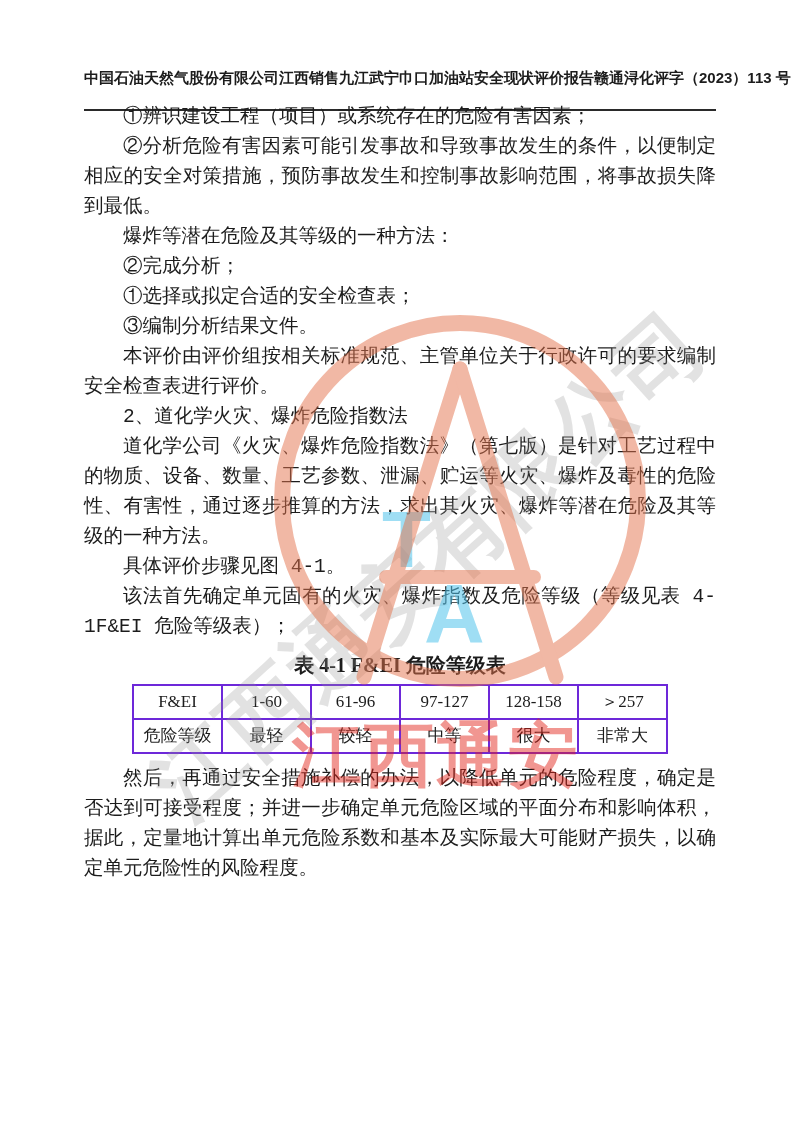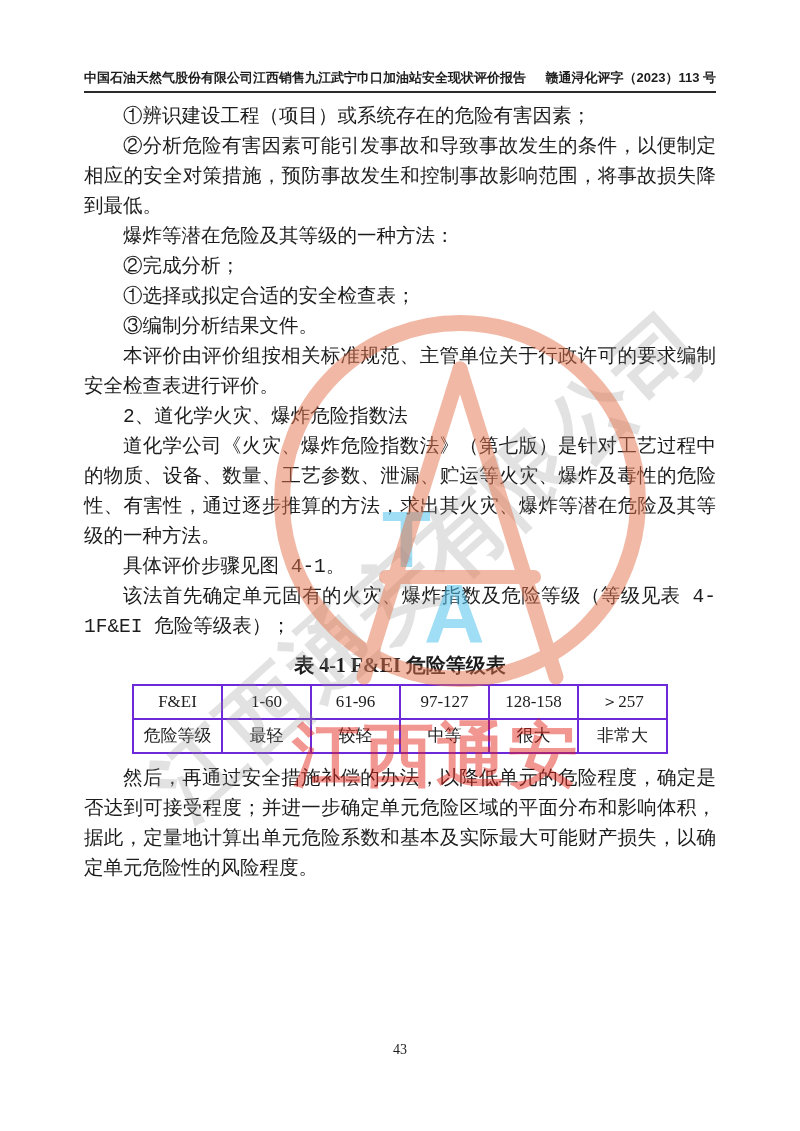--- a/index.html
+++ b/index.html
@@ -6,23 +6,23 @@
   .page {
     position:relative; width:800px; height:1131px; margin:0 auto;
     background:#ffffff; overflow:hidden;
     font-family:"Liberation Serif","DejaVu Serif",serif;
     color:#1c1c1c;
   }
   
   .header {
     position:absolute; left:84px; right:84px; top:70px;
     display:flex; justify-content:space-between; align-items:flex-end;
-    border-bottom:2px solid #2a2a2a; padding-bottom:5px;
+    border-bottom:2px solid #2a2a2a; padding-bottom:23px;
     font-family:"Liberation Sans","DejaVu Sans",sans-serif;
-    font-size:13px; font-weight:bold; line-height:16px; white-space:nowrap;
+    font-size:15px; font-weight:bold; line-height:16px; white-space:nowrap;
   }
   
   .content {
     position:absolute; left:84px; top:102px; width:632px;
     font-size:19.5px; line-height:30px; text-align:justify;
     z-index:1;
   }
   .content p { margin:0; }
   .content p.ind { text-indent:2em;font-family:Liberation Mono, monospace; }
   .tbl-title {
@@ -118,14 +118,13 @@
     <path d="M196 64 L100 372" fill="none" stroke="#e4734d" stroke-width="15" stroke-linecap="round"></path>
     <path d="M196 64 L292 372" fill="none" stroke="#e4734d" stroke-width="15" stroke-linecap="round"></path>
     <path d="M122 272 L270 272" fill="none" stroke="#e4734d" stroke-width="14" stroke-linecap="round"></path>
   </svg>
 
   <span class="wm wm-blue-t">T</span>
   <span class="wm wm-blue-a">A</span>
 
   <div class="wm wm-red">江西通安</div>
 
-  <div class="footer">43</div>
 </div>
 
 </body></html>

